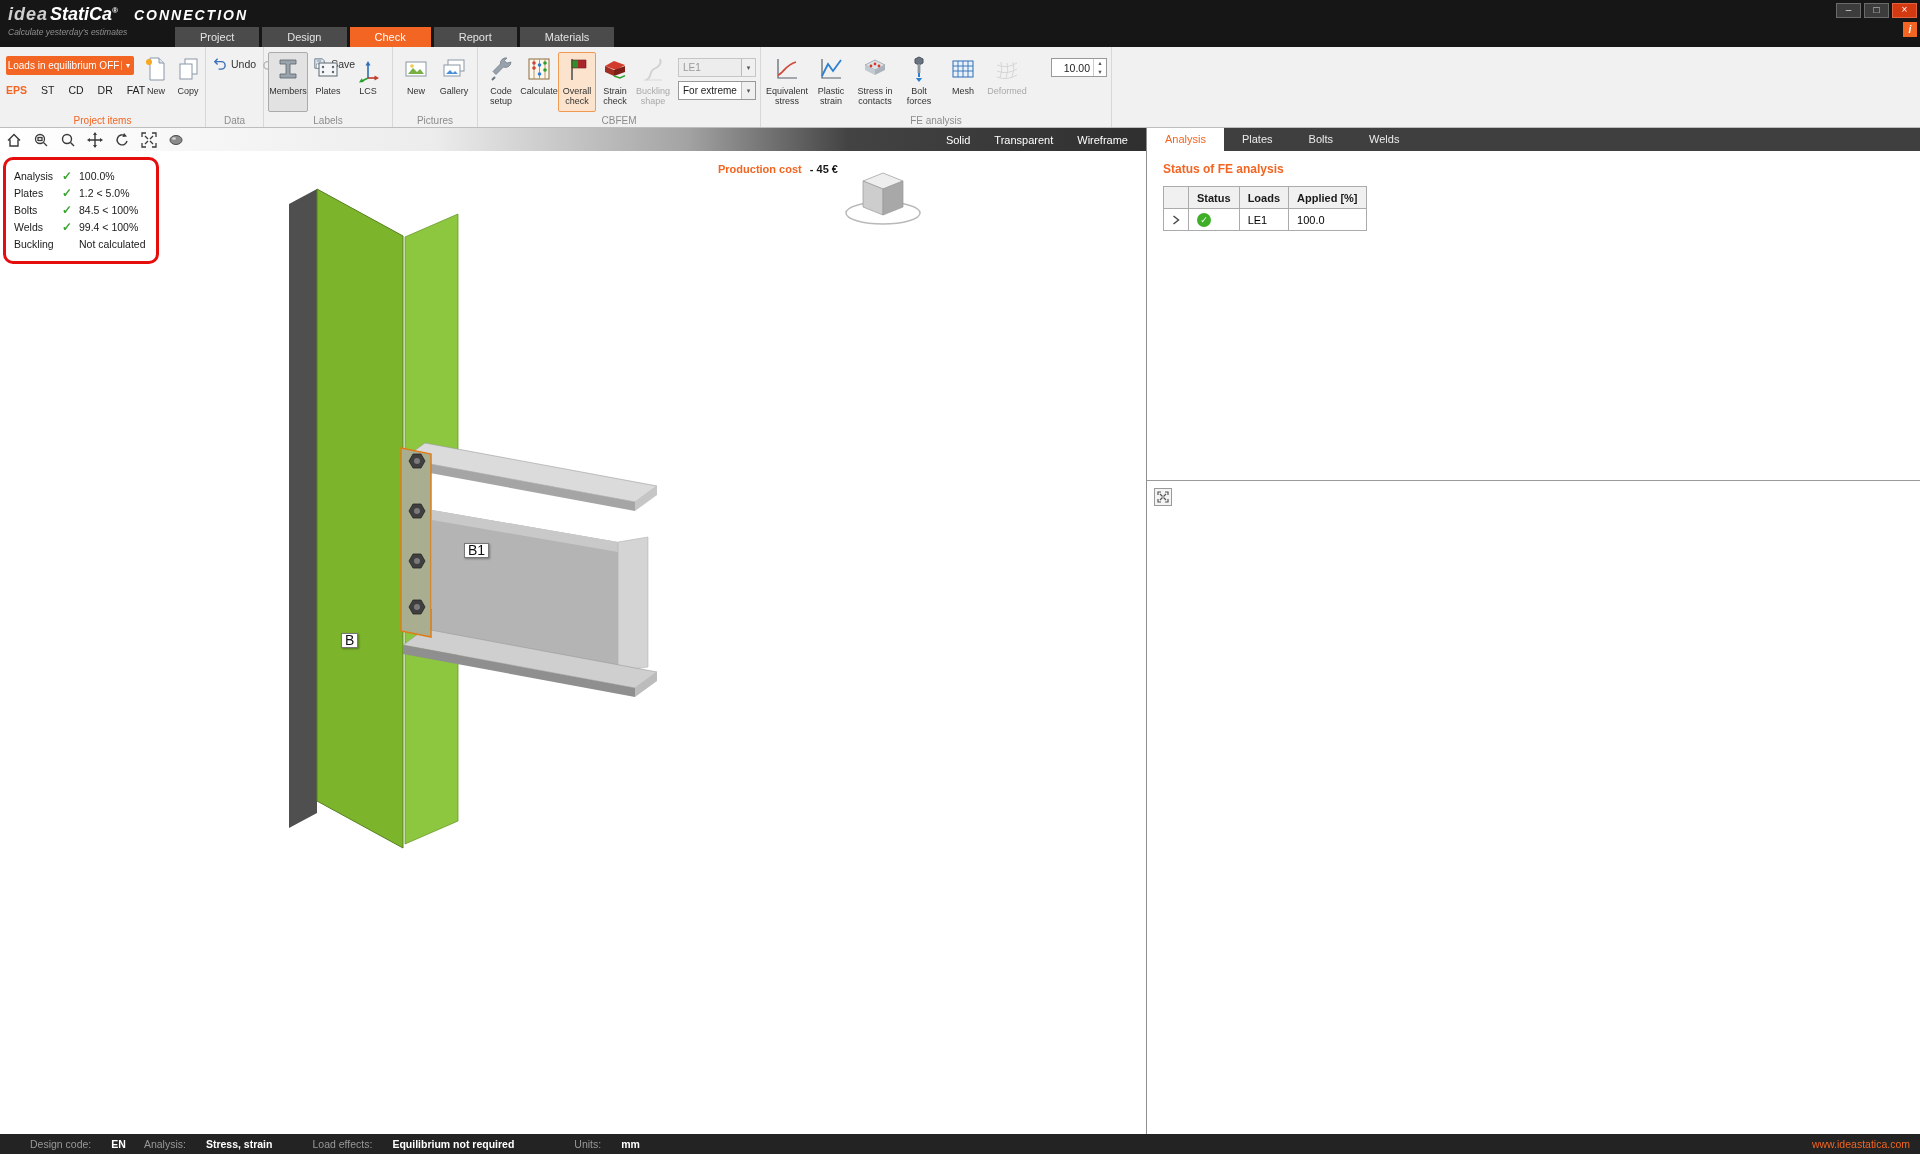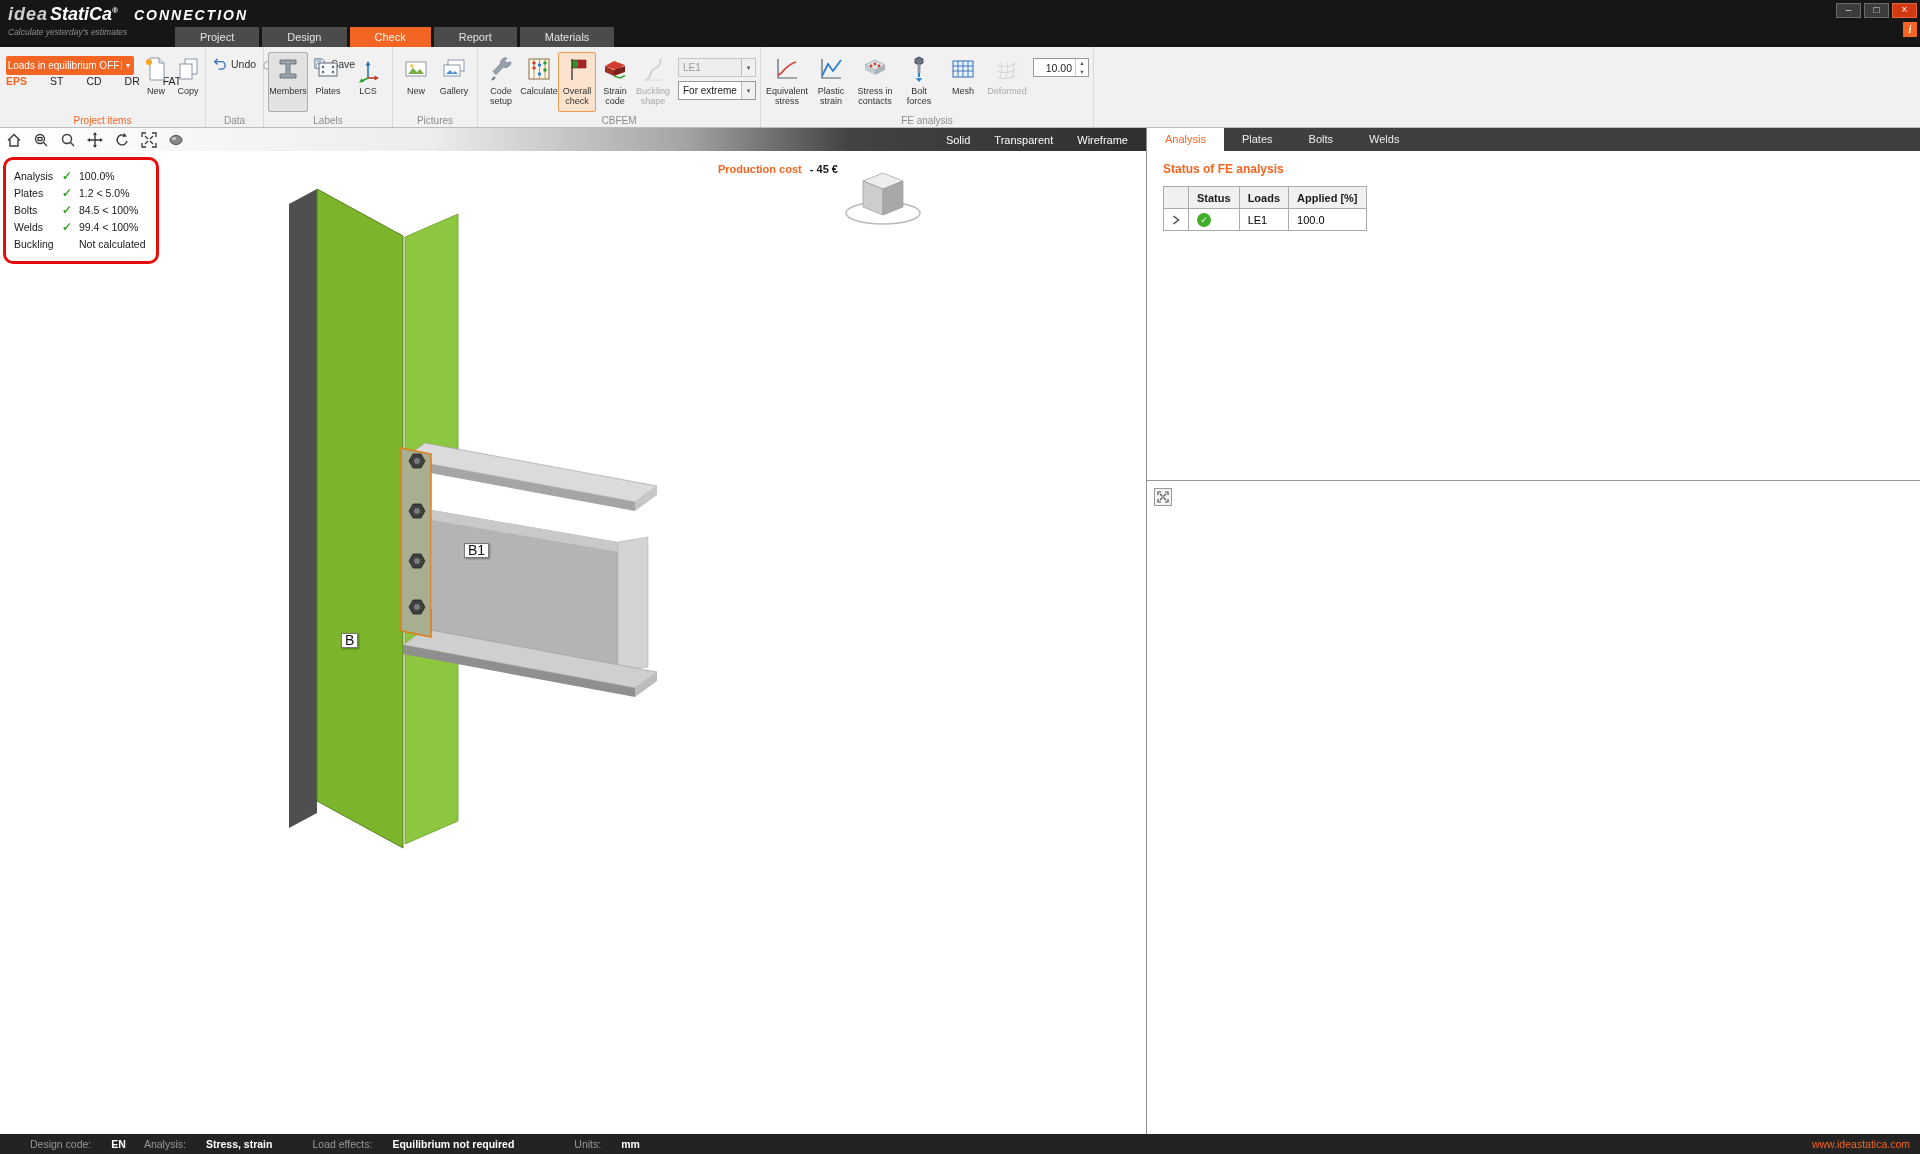--- a/index.html
+++ b/index.html
@@ -28,21 +28,21 @@
 
 .ribbon{position:absolute;top:47px;left:0;width:100%;height:81px;background:#f1f1f1;border-bottom:1px solid #bdbdbd;display:flex;z-index:4}
 .rgroup{position:relative;height:100%;border-right:1px solid #d8d8d8;padding:4px 4px 13px}
 .rgroup-label{position:absolute;bottom:0;left:0;right:0;text-align:center;font-size:10px;color:#8c8c8c;line-height:13px}
 .rgroup-label.accent{color:#f26522}
 .g-project{width:206px}
 .pi-left{position:absolute;left:6px;top:9px}
 .loads-btn{width:128px;height:19px;background:#f26522;color:#fff;font-size:10px;display:flex;align-items:center;border-radius:2px;cursor:pointer}
 .loads-btn .lb-text{flex:1;text-align:center}
 .dd-arrow{width:13px;font-size:8px;text-align:center;border-left:1px solid rgba(255,255,255,.5)}
-.modes{display:flex;gap:23px;font-size:10.5px;color:#222}
+.modes{display:flex;gap:14px;margin-top:9px;font-size:10.5px;color:#222}
 .mode{cursor:pointer}
 .mode.active{color:#f26522;font-weight:bold}
 .pi-right{position:absolute;left:140px;top:5px;display:flex}
 .grow{display:flex;padding-top:1px}
 .bigbtn{width:44px;min-height:60px;display:flex;flex-direction:column;align-items:center;padding:2px 1px;border:1px solid transparent;border-radius:2px;cursor:pointer;text-align:center}
 .bigbtn .ricon{width:28px;height:28px;display:block}
 .bigbtn .ricon svg{width:100%;height:100%}
 .blabel{font-size:9px;line-height:10px;color:#333;margin-top:3px}
 .bigbtn.pressed{background:#e2e2e2;border-color:#ababab}
 .bigbtn.selected{background:#fbe3cd;border-color:#f09a52}
@@ -53,21 +53,21 @@
 .smallcol{display:flex;flex-direction:row;gap:2px;padding-top:4px}
 .smallbtn{display:flex;align-items:center;gap:4px;font-size:10.5px;color:#333;height:17px;cursor:pointer;padding:0 2px}
 .smallbtn.disabled{color:#a9a9a9}
 .sicon{width:15px;height:15px;display:inline-block}
 .sicon svg{width:100%;height:100%}
 .dd-col{display:flex;flex-direction:column;gap:4px;margin:6px 0 0 6px}
 .dropdown{width:78px;height:19px;border:1px solid #999;background:#fff;font-size:10px;color:#222;display:flex;align-items:center;cursor:pointer}
 .dropdown .dd-text{flex:1;padding-left:4px;white-space:nowrap}
 .dd-box{width:14px;height:100%;border-left:1px solid #bbb;font-size:7px;display:flex;align-items:center;justify-content:center;color:#555;background:#f0f0f0}
 .dropdown.disabled{background:#ededed;color:#9a9a9a;border-color:#c6c6c6}
-.spinner{width:56px;height:19px;border:1px solid #999;background:#fff;display:flex;align-items:stretch;margin:6px 0 0 4px}
+.spinner{width:56px;height:19px;border:1px solid #999;background:#fff;display:flex;align-items:stretch;margin:6px 0 0 22px}
 .spin-val{flex:1;text-align:right;font-size:10.5px;padding:3px 3px 0 0;color:#222}
 .spin-arrows{width:13px;display:flex;flex-direction:column;border-left:1px solid #ccc}
 .spin-arrows span{flex:1;font-size:5.5px;line-height:8px;text-align:center;color:#555;cursor:pointer}
 
 
 .workspace{position:absolute;top:128px;left:0;right:0;bottom:20px;display:flex}
 .viewport{position:relative;flex:1;background:#fff;border-right:1px solid #8f8f8f}
 .vtoolbar{height:23px;display:flex;align-items:center;background:linear-gradient(to right,#ffffff 0%,#ececec 38%,#a3a3a3 60%,#434343 74%,#2f2f2f 100%)}
 .vbtn{width:27px;height:23px;display:flex;align-items:center;justify-content:center;cursor:pointer}
 .vmodes{margin-left:auto;display:flex;gap:24px;padding-right:18px}
@@ -309,21 +309,21 @@
       </div>
       <div class="bigbtn w38">
         <span class="ricon">
           <svg viewBox="0 0 28 28">
               <path d="M4 11l9-5 11 4-9 5z" fill="#d23c2c"></path>
               <path d="M4 11l9 4v6l-9-4z" fill="#a12d21"></path>
               <path d="M13 15l11-4v6l-11 4z" fill="#7f2018"></path>
               <path d="M13 21l6 2 5-2.4" stroke="#2aa12e" stroke-width="1.6" fill="none"></path>
             </svg>
         </span>
-        <span class="blabel">Strain code</span>
+        <span class="blabel">Strain check</span>
       </div>
       <div class="bigbtn w38 disabled">
         <span class="ricon">
           <svg viewBox="0 0 28 28">
               <path d="M7 25c6-2 3-9 8-11s8-6 6-10" stroke="#b0b0b0" fill="none" stroke-width="1.8"></path>
               <path d="M5 25h18" stroke="#c0c0c0"></path>
             </svg>
         </span>
         <span class="blabel">Buckling shape</span>
       </div>

